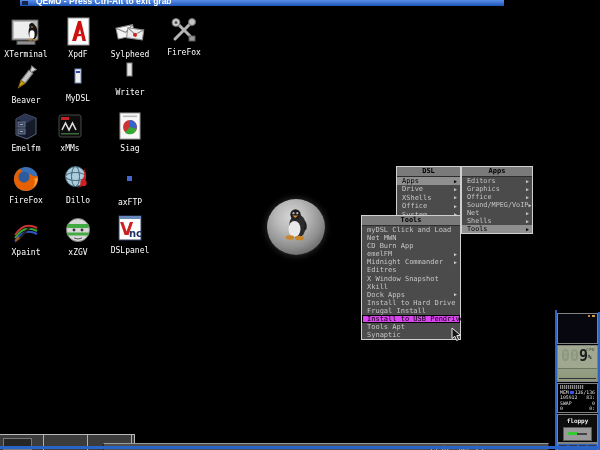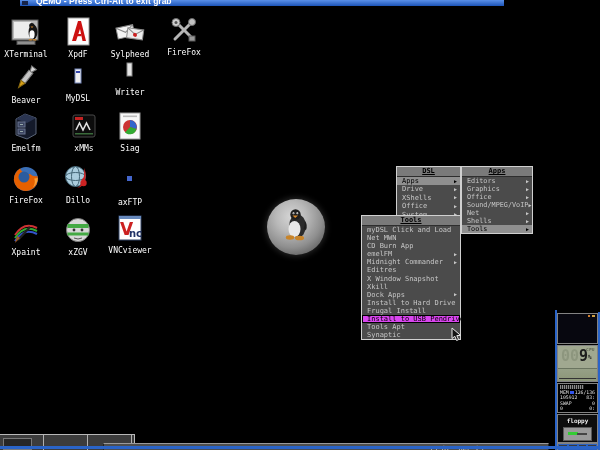--- a/index.html
+++ b/index.html
@@ -23,21 +23,21 @@
     text-shadow:1px 1px 0 #000;white-space:nowrap;}
 
   
   .dsl-logo{position:absolute;left:267px;top:199px;width:58px;height:56px;border-radius:50%;
     background:radial-gradient(circle at 42% 32%, #d6d6d6 0%, #b9b9b9 30%, #8f8f8f 60%, #565656 88%, #3a3a3a 100%);
     box-shadow:0 0 6px 1px rgba(120,120,120,.35);display:flex;align-items:center;justify-content:center;}
 
   
   .menu{position:absolute;background:#4b4b4b;border:1px solid #d0d0d0;z-index:20;}
   .menu .mtitle{background:#7a7a7a;color:#000;text-align:center;height:9px;line-height:9px;
-    font:bold 7px "DejaVu Sans Mono",monospace;border-bottom:1px solid #2e2e2e;text-decoration:underline;}
+    font:bold 7px "DejaVu Sans Mono",monospace;border-bottom:1px solid #2e2e2e;}
   .mi{display:flex;justify-content:space-between;align-items:center;color:#c6c6c6;
     padding:0 3px 0 5px;white-space:nowrap;}
   .mi .arr{font-size:5px;line-height:1;}
   .mi.hl{background:#8f8f8f;color:#000;}
   .mi.sel{background:#d946ef;color:#000;box-shadow:inset 0 0 0 1px #000;}
 
   
   .cursor{position:absolute;left:451px;top:327px;z-index:40;}
 
   
@@ -182,21 +182,21 @@
             <polygon points="6,9 15,4 26,8 26,24 17,29 6,25" fill="#141a2a" stroke="#5a6478"></polygon>
             <polygon points="6,9 15,4 26,8 17,13" fill="#2a3450"></polygon>
             <rect x="8" y="12" width="7" height="5" fill="#3a4460" stroke="#6a7490"></rect>
             <rect x="8" y="19" width="7" height="5" fill="#3a4460" stroke="#6a7490"></rect>
             <rect x="10" y="14" width="3" height="1" fill="#9aa"></rect>
             <rect x="10" y="21" width="3" height="1" fill="#9aa"></rect>
           </svg>
         </div>
         <div class="dlabel">Emelfm</div>
       </div>
-      <div class="dicon" style="left: 58px; top: 108px;">
+      <div class="dicon" style="left: 44px; top: 108px;">
         <div class="glyph">
           <svg width="32" height="32" viewBox="0 0 32 32">
             <rect x="5" y="5" width="22" height="22" rx="2" fill="#0c0c0c" stroke="#484848"></rect>
             <rect x="7" y="7" width="8" height="3" fill="#c22222"></rect>
             <path d="M8 20 l3.5 -7 l3.5 7 l3.5 -7 l3.5 7" fill="none" stroke="#e0e0e0" stroke-width="1.6"></path>
             <rect x="7" y="23" width="18" height="1.5" fill="#3a6a3a"></rect>
           </svg>
         </div>
         <div class="dlabel">xMMs</div>
       </div>
@@ -270,21 +270,21 @@
       </div>
       <div class="dicon" style="left: 104px; top: 210px;">
         <div class="glyph">
           <svg width="32" height="32" viewBox="0 0 32 32">
             <rect x="5" y="4" width="22" height="24" fill="#ffffff" stroke="#334466"></rect>
             <rect x="5" y="4" width="22" height="3" fill="#6688bb"></rect>
             <text x="6" y="23" font-family="DejaVu Sans, sans-serif" font-size="17" font-weight="bold" fill="#cc2222">V</text>
             <text x="15" y="25" font-family="DejaVu Sans, sans-serif" font-size="10" font-weight="bold" fill="#223366">nc</text>
           </svg>
         </div>
-        <div class="dlabel">VNCviewer</div>
+        <div class="dlabel">DSLpanel</div>
       </div>
     </div>
 
   <div class="dsl-logo">
     <span>
       <svg width="40" height="40" viewBox="0 0 40 40">
         <ellipse cx="21.5" cy="21" rx="8.5" ry="11.5" fill="#2b2b2b"></ellipse>
         <circle cx="19.5" cy="9.5" r="5.2" fill="#1e1e1e"></circle>
         <ellipse cx="18.5" cy="24" rx="6" ry="8" fill="#e9e9e9"></ellipse>
         <circle cx="17.5" cy="8.2" r="1" fill="#fff"></circle>

